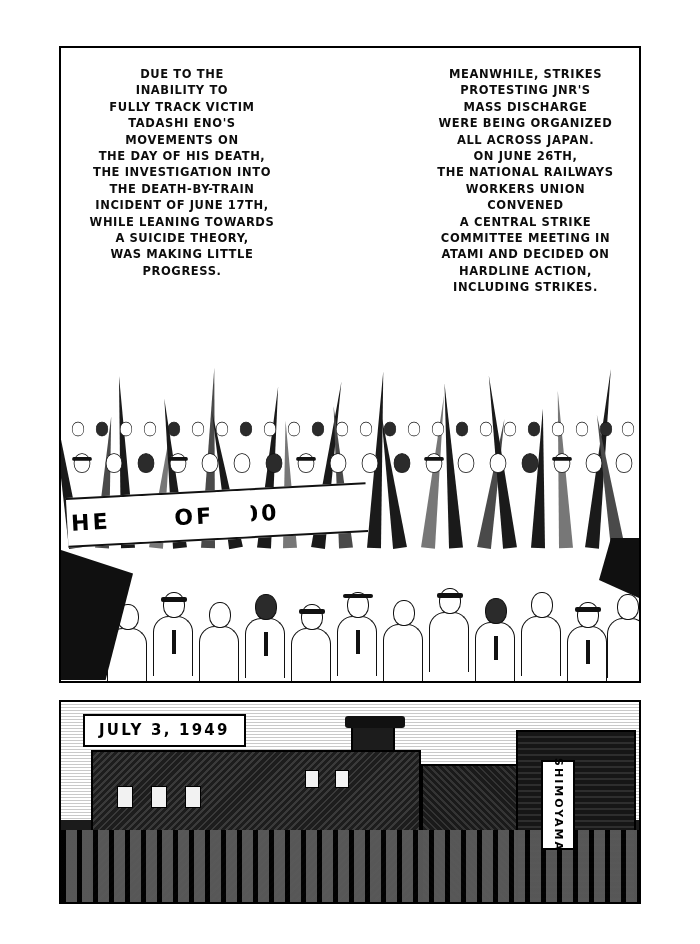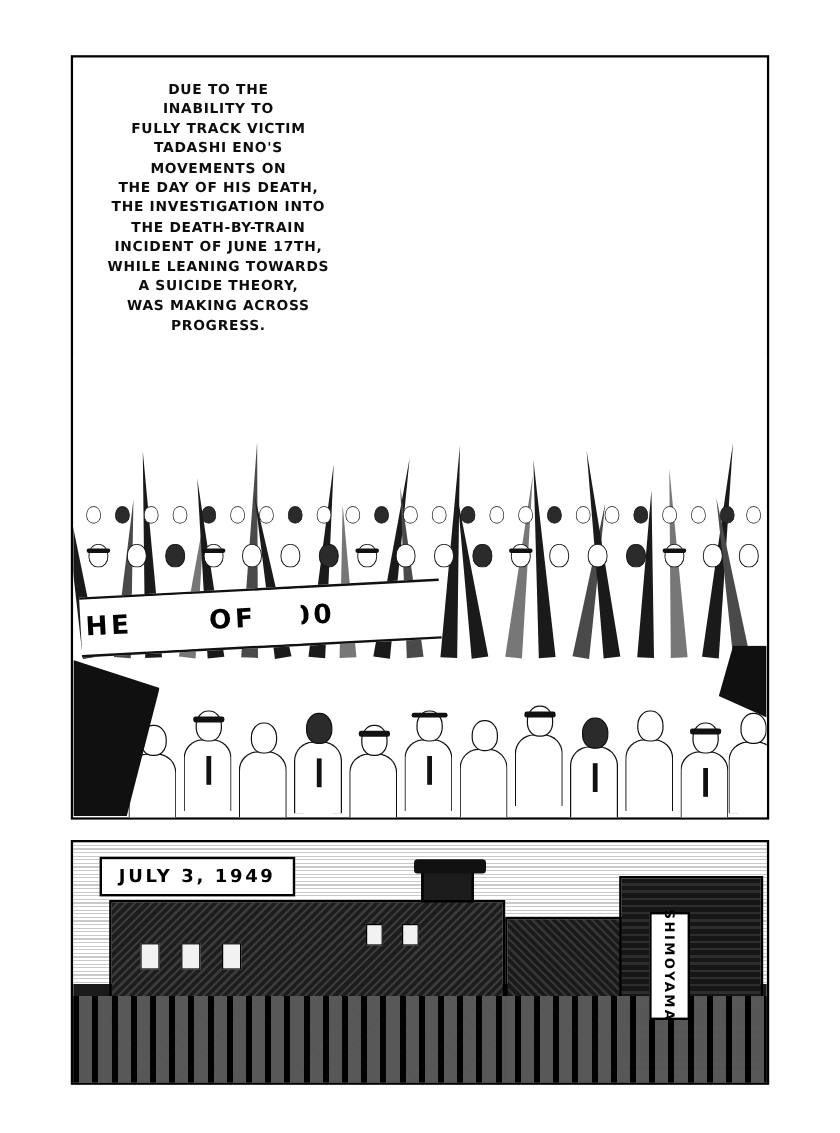--- a/index.html
+++ b/index.html
@@ -361,22 +361,36 @@
 INABILITY TO
 FULLY TRACK VICTIM
 TADASHI ENO'S
 MOVEMENTS ON
 THE DAY OF HIS DEATH,
 THE INVESTIGATION INTO
 THE DEATH-BY-TRAIN
 INCIDENT OF JUNE 17TH,
 WHILE LEANING TOWARDS
 A SUICIDE THEORY,
-WAS MAKING ACROSS
+WAS MAKING LITTLE
 PROGRESS.</div>
+      <div class="caption cap-2">MEANWHILE, STRIKES
+PROTESTING JNR'S
+MASS DISCHARGE
+WERE BEING ORGANIZED
+ALL ACROSS JAPAN.
+ON JUNE 26TH,
+THE NATIONAL RAILWAYS
+WORKERS UNION
+CONVENED
+A CENTRAL STRIKE
+COMMITTEE MEETING IN
+ATAMI AND DECIDED ON
+HARDLINE ACTION,
+INCLUDING STRIKES.</div>
     </div>
 
     <div class="crowd">
 
       <div class="flag-field">
         <div class="flag" style="left:8px;   transform:rotate(-9deg)  scaleY(1.05);"></div>
         <div class="flag light" style="left:34px;  transform:rotate(4deg)   scaleY(0.88);"></div>
         <div class="flag" style="left:60px;  transform:rotate(-3deg)  scaleY(1.15);"></div>
         <div class="flag pale" style="left:88px;  transform:rotate(7deg)   scaleY(0.8);"></div>
         <div class="flag" style="left:112px; transform:rotate(-6deg)  scaleY(1.0);"></div>

